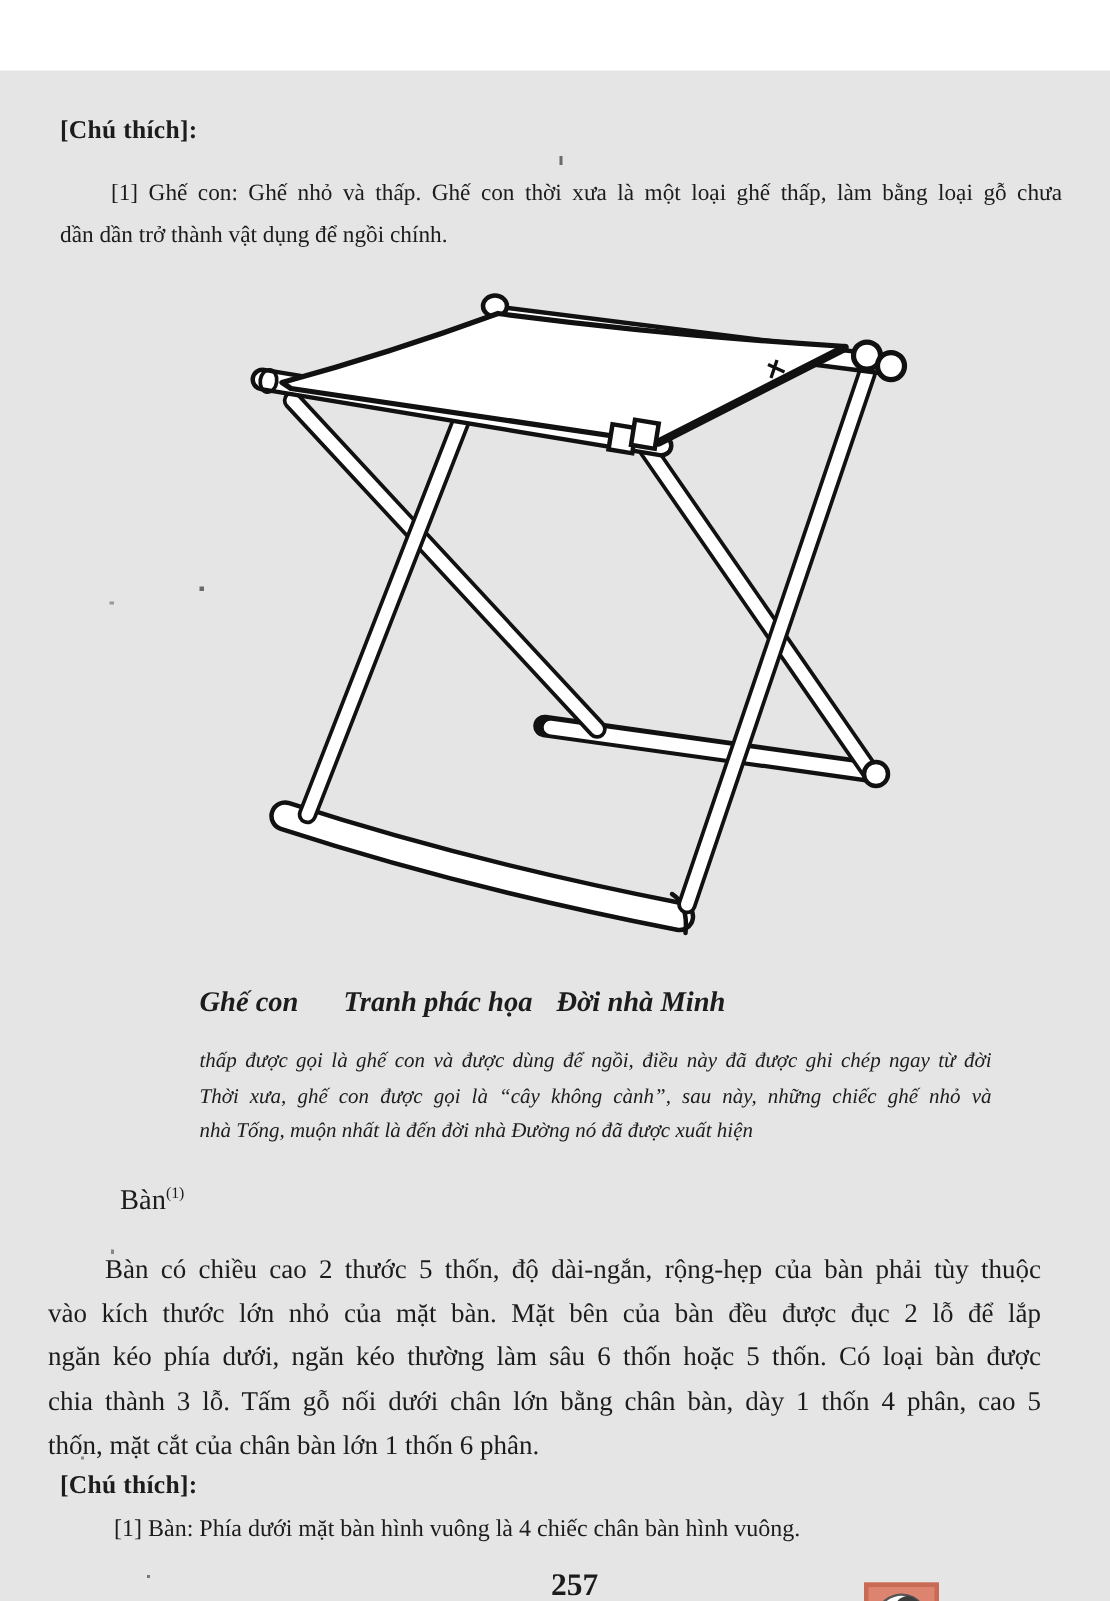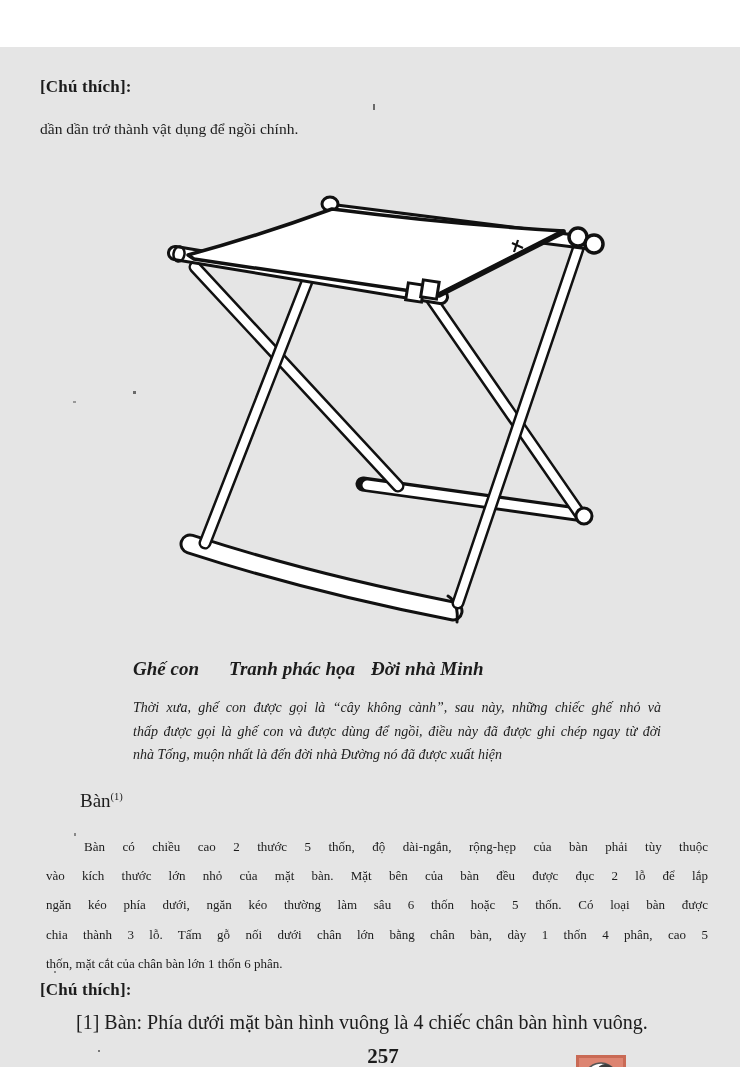--- a/index.html
+++ b/index.html
@@ -18,45 +18,46 @@
   .wt { stroke:#fff; fill:none; stroke-linecap:round; }
 
   .fig-caption { position:absolute; left:133px; top:611px; font-size:19px; font-weight:bold; font-style:italic; }
   .fig-caption span { margin-right:30px; }
   .fig-caption span:last-child { margin-right:0; }
   .fig-desc { position:absolute; left:133px; top:649px; width:528px;
               font-style:italic; font-size:14px; line-height:23.5px; }
 
   .section-head { position:absolute; left:80px; top:743px; font-size:19px;text-align:center; }
   .section-head sup { font-size:10.5px; }
-  .main-para { position:absolute; left:46px; top:785px; width:662px; font-size:13px; line-height:29.2px; }
+  .main-para { position:absolute; left:32px; top:785px; width:662px; font-size:18px; line-height:29.2px; }
   .main-para .l1 { text-indent:38px; }
 
   .fn-bot-head { position:absolute; left:40px; top:933px; }
-  .fn-bot-line { position:absolute; left:76px; top:964px; font-size:20px; }
+  .fn-bot-line { position:absolute; left:76px; top:964px; font-size:16px; }
 
   .page-num { position:absolute; left:0; top:997px; width:740px; text-align:center;
               font-weight:bold; font-size:21px; transform:translateX(13px); }
 
   .wm { position:absolute; left:576px; top:1008px; display:flex; align-items:center; gap:5px; }
   .wm-square { width:50px; height:50px; background:#dd8471; border:3px solid #c96a55;
                box-sizing:border-box; display:flex; align-items:center; justify-content:center; }
   .wm-text { font-size:26px; font-weight:bold; font-style:italic; color:#c43a28;
              transform:rotate(-2deg); letter-spacing:-1px; white-space:nowrap; }
 
   .speck { position:absolute; background:#6a6a6a; }
 </style>
 </head>
 <body>
 
 <div class="page">
 
   <div class="fn-top">
     <div class="fn-head">[Chú thích]:</div>
     <div class="lines">
+      <div class="jline l1">[1] Ghế con: Ghế nhỏ và thấp. Ghế con thời xưa là một loại ghế thấp, làm bằng loại gỗ chưa</div>
       <div>dần dần trở thành vật dụng để ngồi chính.</div>
     </div>
   </div>
 
   <svg class="fig-svg" viewBox="0 0 500 470">
 
     <path class="bk" stroke-width="15" stroke-linecap="butt" d="M203,297 L424,328"></path>
     <path class="wt" stroke-width="9" stroke-linecap="butt" d="M207,298 L420,327.5"></path>
 
     <path class="bk" stroke-width="13" d="M270,110 L420,327"></path>
@@ -94,22 +95,22 @@
     <rect x="262" y="94" width="16" height="17" fill="#fff" stroke="#111" stroke-width="3" transform="rotate(9 270 102)"></rect>
 
     <path d="M352,56 l11,5 m-5,-8 l-4,12" stroke="#111" stroke-width="2.2" fill="none"></path>
   </svg>
 
   <div class="fig-caption">
     <span>Ghế con</span><span>Tranh phác họa</span><span style="margin-left:-14px">Đời nhà Minh</span>
   </div>
 
   <div class="fig-desc">
+    <div class="jline">thấp được gọi là ghế con và được dùng để ngồi, điều này đã được ghi chép ngay từ đời</div>
     <div class="jline">Thời xưa, ghế con được gọi là “cây không cành”, sau này, những chiếc ghế nhỏ và</div>
-    <div class="jline">thấp được gọi là ghế con và được dùng để ngồi, điều này đã được ghi chép ngay từ đời</div>
     <div>nhà Tống, muộn nhất là đến đời nhà Đường nó đã được xuất hiện</div>
   </div>
 
   <div class="section-head"><span>Bàn</span><sup>(1)</sup></div>
 
   <div class="main-para">
     <div class="jline l1">Bàn có chiều cao 2 thước 5 thốn, độ dài-ngắn, rộng-hẹp của bàn phải tùy thuộc</div>
     <div class="jline">vào kích thước lớn nhỏ của mặt bàn. Mặt bên của bàn đều được đục 2 lỗ để lắp</div>
     <div class="jline">ngăn kéo phía dưới, ngăn kéo thường làm sâu 6 thốn hoặc 5 thốn. Có loại bàn được</div>
     <div class="jline">chia thành 3 lỗ. Tấm gỗ nối dưới chân lớn bằng chân bàn, dày 1 thốn 4 phân, cao 5</div>

